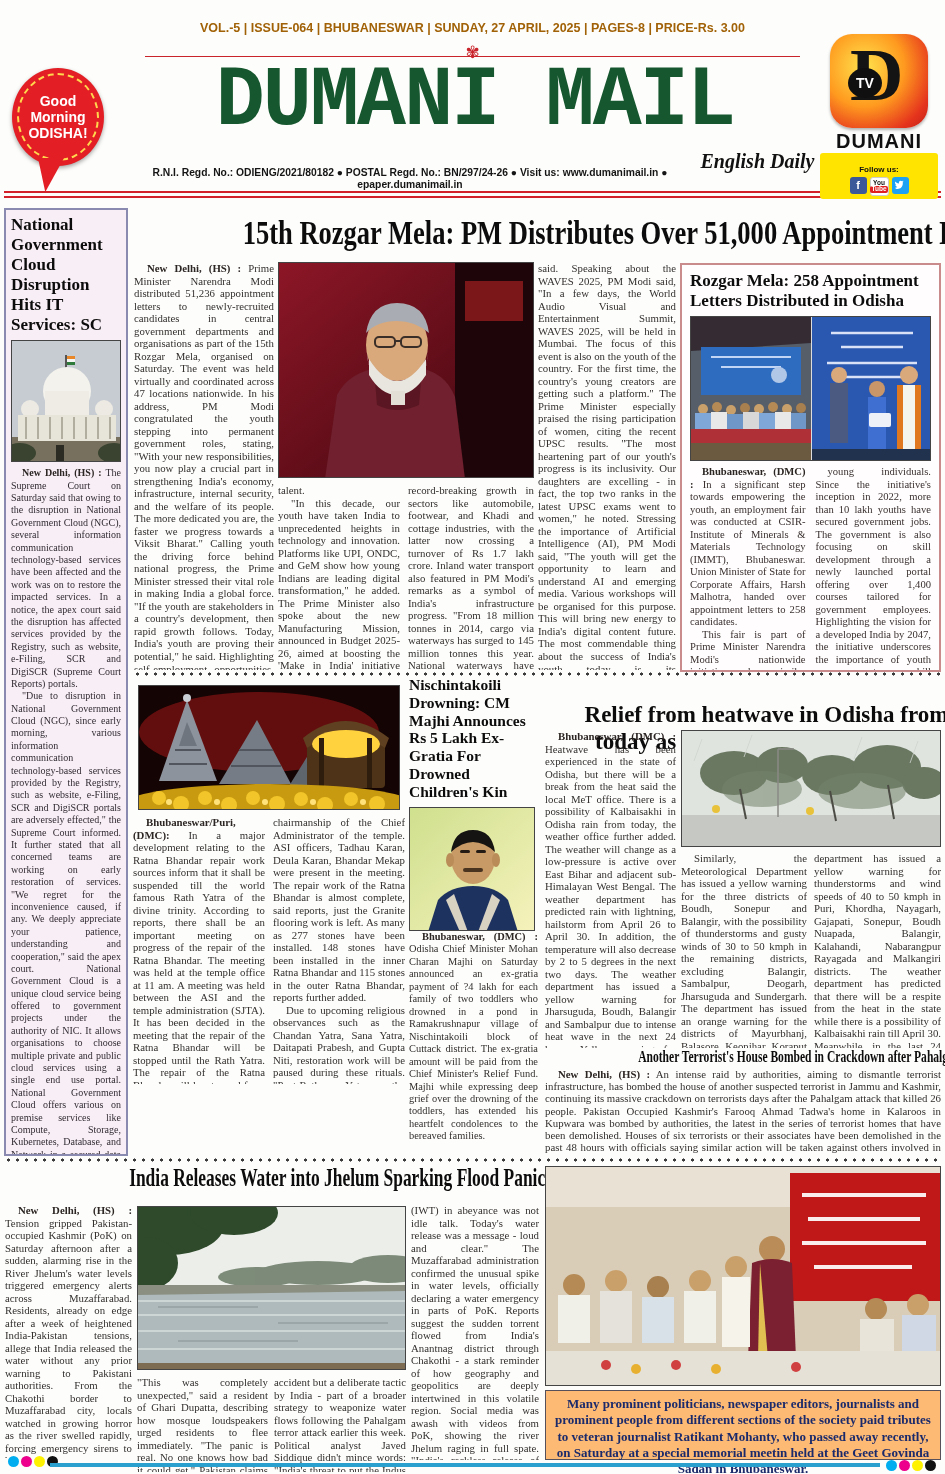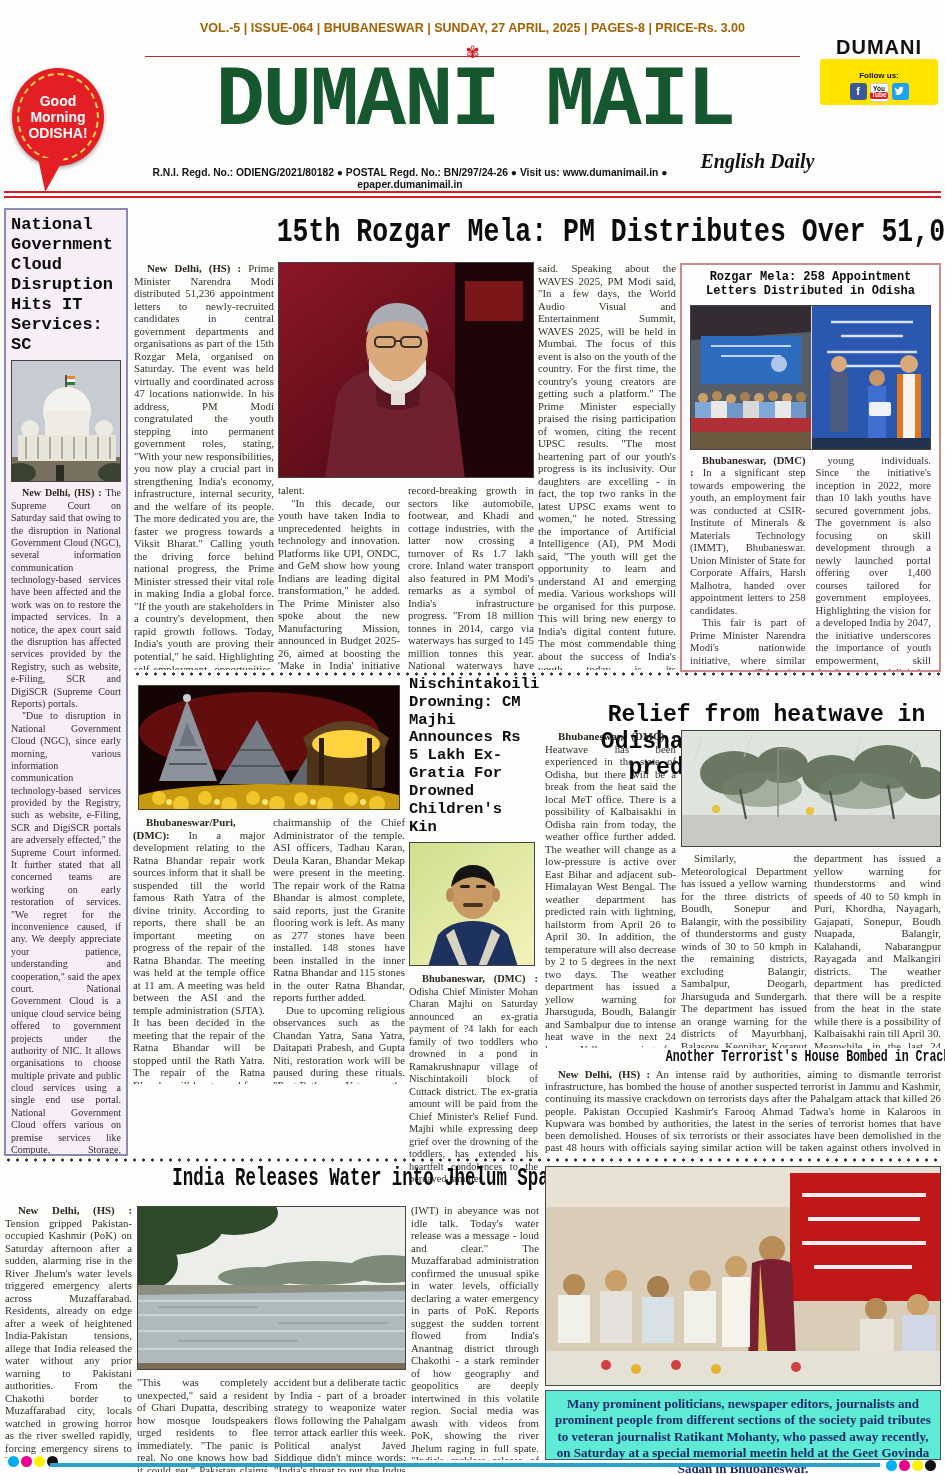--- a/index.html
+++ b/index.html
@@ -4,21 +4,21 @@
 <style>
   html,body{margin:0;padding:0;}
   body{width:945px;height:1474px;position:relative;background:#fdfdfb;font-family:"Liberation Serif",serif;overflow:hidden;}
   .abs{position:absolute;}
   
   .col{position:absolute;text-align:justify;font:10.8px/1.16 "Liberation Serif",serif;color:#33302e;overflow:hidden;}
   .col p{margin:0;text-indent:13px;}
   .col p.nind{text-indent:0;}
   .dl{font-weight:bold;color:#2b2523;}
   
-  .hl{font-family:Liberation Mono, monospace;font-weight:bold;color:#0d0c0c;margin:0;}
+  .hl{font-family:Liberation Serif, serif;font-weight:bold;color:#0d0c0c;margin:0;}
   .cond{display:inline-block;white-space:nowrap;transform-origin:50% 50%;}
   
   .topline{top:22px;left:0;width:945px;text-align:center;font:bold 12.5px/1.1 "Liberation Sans",sans-serif;color:#a16207;}
   .orn-rule{top:56px;left:145px;width:655px;border-top:1.5px solid #c9242b;}
   .orn{top:44px;left:0;width:945px;text-align:center;font-size:17px;color:#c9242b;line-height:1;}
   .mast{top:56px;left:140px;width:670px;text-align:center;font-family:Liberation Mono, monospace;font-weight:bold;font-size:86px;line-height:1.05;color:#17572f;letter-spacing:-2px;}
   .mast .cond{transform:scaleX(.95);}
   .regd{top:167px;left:130px;width:560px;text-align:center;font:bold 10.3px/1.2 "Liberation Sans",sans-serif;color:#151515;}
   .edaily{top:150px;left:695px;width:125px;text-align:center;font:bold italic 20px/1.1 "Liberation Serif",serif;color:#111;}
   .redrule{top:191px;left:4px;width:937px;height:3px;border-top:2px solid #d3212a;border-bottom:2px solid #d3212a;}
@@ -40,28 +40,28 @@
   .soc-yt{background:#fff;color:#111;font-size:6.5px;flex-direction:column;border:1px solid #ccc;}
   .soc-yt .tube{background:#e02020;color:#fff;border-radius:2px;padding:0 1px;}
   .soc-tw{background:#1da1f2;color:#fff;}
   
   .leftbox{top:208px;left:4px;width:124px;height:948px;background:#f8eef6;border:2px solid #8a8ab0;box-sizing:border-box;padding:5px 5px;overflow:hidden;}
   .leftbox .hl{font-size:17px;line-height:1.18;}
   .leftbox .col-in{text-align:justify;font:10px/1.24 "Liberation Serif",serif;color:#322c33;margin-top:5px;}
   .leftbox .col-in p{margin:0;text-indent:11px;}
   
   .pinkbox{top:263px;left:680px;width:261px;height:409px;background:#fffdfd;border:2px solid #c98b8b;box-sizing:border-box;padding:6px 8px;overflow:hidden;}
-  .pinkbox .hl{font-size:12px;line-height:1.15;text-align:center;}
+  .pinkbox .hl{font-size:17px;line-height:1.15;}
   .two-col{display:flex;gap:10px;margin-top:5px;}
   .two-col .c{flex:1;text-align:justify;font:10.6px/1.18 "Liberation Serif",serif;color:#3a3030;}
   .two-col .c p{margin:0;text-indent:12px;}
   
   .dotted{height:4px;background-image:radial-gradient(circle,#3a3a3a 1.4px,transparent 1.7px);background-size:9px 4px;background-repeat:repeat-x;background-position:0 50%;}
   
-  .capbox{top:1390px;left:545px;width:396px;height:70px;background:#5eead4;border:1.5px solid #55505a;box-sizing:border-box;padding:5px 8px;font:bold 13px/1.25 "Liberation Serif",serif;color:#1b2a6b;text-align:center;}
+  .capbox{top:1390px;left:545px;width:396px;height:70px;background:#fdba74;border:1.5px solid #55505a;box-sizing:border-box;padding:5px 8px;font:bold 13px/1.25 "Liberation Serif",serif;color:#1b2a6b;text-align:center;}
   
   .photo{position:absolute;border:1px solid #444;box-sizing:border-box;overflow:hidden;background:#ddd;}
   .cmyk{position:absolute;display:flex;gap:2px;}
   .cmyk i{width:11px;height:11px;border-radius:50%;display:block;}
   .blue-rule{top:1463px;left:50px;width:830px;height:4px;background:#2aa0cf;}
 </style>
 </head>
 <body>
 
 <div class="abs topline">VOL.-5 | ISSUE-064 | BHUBANESWAR | SUNDAY, 27 APRIL, 2025 | PAGES-8 | PRICE-Rs. 3.00</div>
@@ -76,20 +76,24 @@
 <div class="abs balloon">
   <div class="balloon-inner">
     <span>Good</span>
     <span>Morning</span>
     <span>ODISHA!</span>
   </div>
 </div>
 <div class="abs balloon-tail"></div>
 
 <div class="abs logo">
+  <div class="logo-blob">
+    <span class="logo-d">D</span>
+    <span class="logo-tv">TV</span>
+  </div>
   <div class="logo-brand">DUMANI</div>
   <div class="logo-follow">
     <div class="logo-follow-lbl">Follow us:</div>
     <div class="soc-row">
       <span class="soc soc-fb">f</span>
       <span class="soc soc-yt">
           <span>You</span>
           <span class="tube">Tube</span>
         </span>
       <span class="soc soc-tw">
@@ -321,21 +325,21 @@
       <path d="M41 44 Q44 22 63 22 Q82 22 85 44 Q74 34 63 34 Q52 34 41 44 Z" fill="#161412"></path>
       <ellipse cx="40" cy="52" rx="4" ry="7" fill="#b98c58"></ellipse>
         <ellipse cx="86" cy="52" rx="4" ry="7" fill="#b98c58"></ellipse>
       <rect x="53" y="60" width="20" height="4" rx="2" fill="#4a3420"></rect>
       <g fill="#241c14">
           <rect x="50" y="42" width="10" height="3" rx="1.5"></rect>
           <rect x="66" y="42" width="10" height="3" rx="1.5"></rect>
         </g>
     </svg>
   </div>
-  <div class="col" style="position:static;width:129px;height:224px;font-size:10.4px;line-height:1.2;margin-top:7px;">
+  <div class="col" style="position:static;width:129px;height:224px;font-size:10.4px;line-height:1.2;">
     <p><b class="dl">Bhubaneswar, (DMC) :</b> <span>Odisha Chief Minister Mohan Charan Majhi on Saturday announced an ex-gratia payment of ?4 lakh for each family of two toddlers who drowned in a pond in Ramakrushnapur village of Nischintakoili block of Cuttack district. The ex-gratia amount will be paid from the Chief Minister's Relief Fund. Majhi while expressing deep grief over the drowning of the toddlers, has extended his heartfelt condolences to the bereaved families.</span></p>
   </div>
 </div>
 
 <div class="abs" style="top:674px;left:568px;width:397px;text-align:center;margin-top:28px;">
   <h2 class="hl" style="font-size:23px;line-height:1.16;">Relief from heatwave in Odisha from today as MeT predicts Kalbaisakhi</h2>
 </div>
 <div class="col" style="top:730px;left:545px;width:131px;height:318px;">
   <p><b class="dl">Bhubaneswar, (DMC) :</b> <span>Heatwave has been experienced in the state of Odisha, but there will be a break from the heat said the local MeT office. There is a possibility of Kalbaisakhi in Odisha rain from today, the weather office further added. The weather will change as a low-pressure is active over East Bihar and adjacent sub-Himalayan West Bengal. The weather department has predicted rain with lightning, hailstorm from April 26 to April 30. In addition, the temperature will also decrease by 2 to 5 degrees in the next two days. The weather department has issued a yellow warning for Jharsuguda, Boudh, Balangir and Sambalpur due to intense heat wave in the next 24 hours. Yellow warning for Balasore, Bhadrak, Jajpur, Kendrapara, Cuttack and Jagatsinghpur has been issued. These 6 districts shall have hot and humid conditions.</span></p>
 </div>

